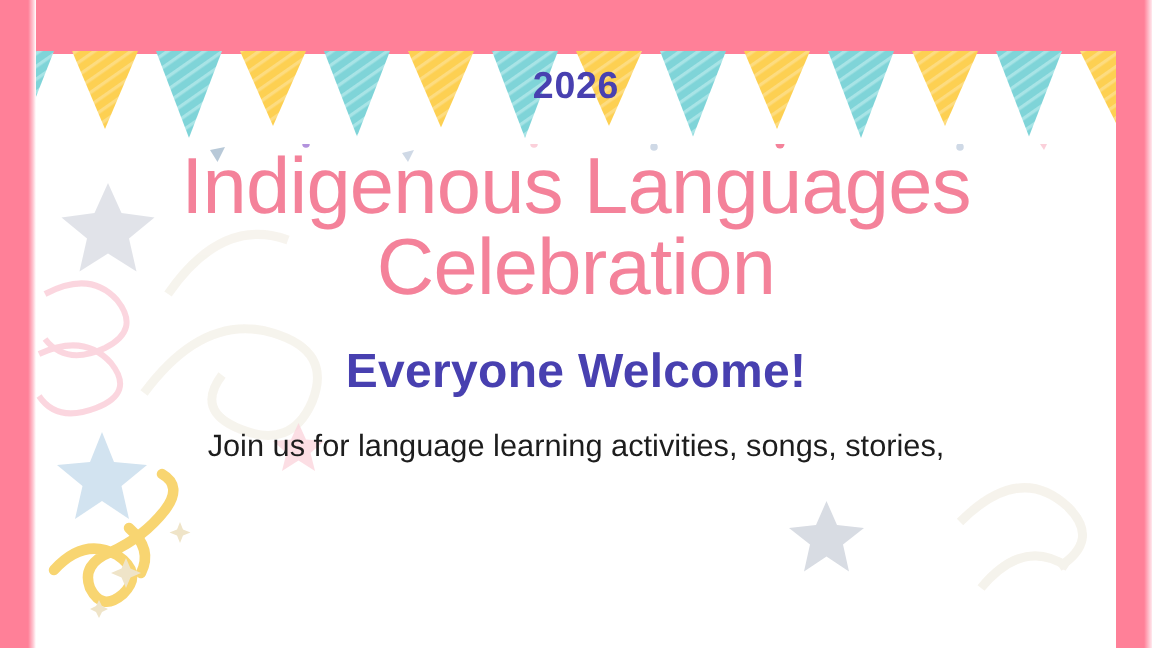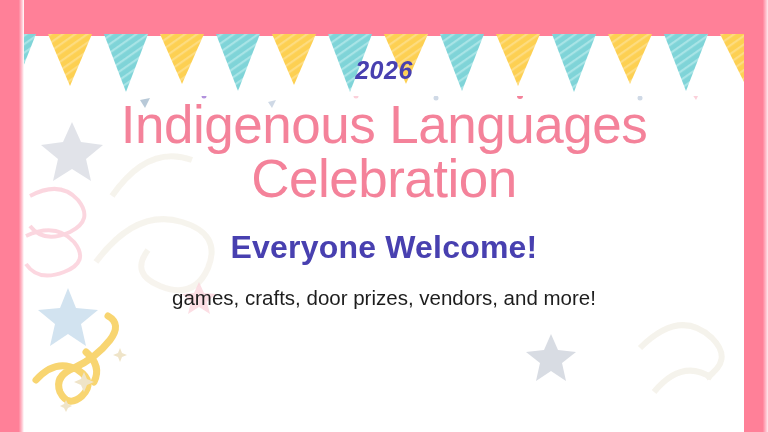--- a/index.html
+++ b/index.html
@@ -64,27 +64,26 @@
 
   
   .content {
     position: absolute;
     left: 24px; right: 24px; top: 0; bottom: 0;
     z-index: 7;
     text-align: center;
   }
   .year {
     position: absolute;
-    top: 56px;
+    top: 43px;
     left: 0; right: 0;
     font-size: 25px;
     font-weight: bold;
     color: #4840b0;
     letter-spacing: 0.5px;
-    font-style: italic;
   }
   .title {
     position: absolute;
     top: 98px;
     left: 0; right: 0;
     font-size: 53px;
     line-height: 1.02;
     font-weight: normal;
     color: #f4829a;
     letter-spacing: -0.5px;
@@ -261,17 +260,17 @@
     <div class="year">2026</div>
 
     <div class="title">
       <span class="line1">Indigenous Languages</span>
       <span class="line2">Celebration</span>
     </div>
 
     <div class="subtitle">Everyone Welcome!</div>
 
     <div class="body-text">
-      <span class="bline">games, crafts, door prizes, vendors, and more!</span>
+      <span class="bline">Join us for language learning activities, songs, stories,</span>
     </div>
   </div>
 
 </div>
 
 </body></html>

